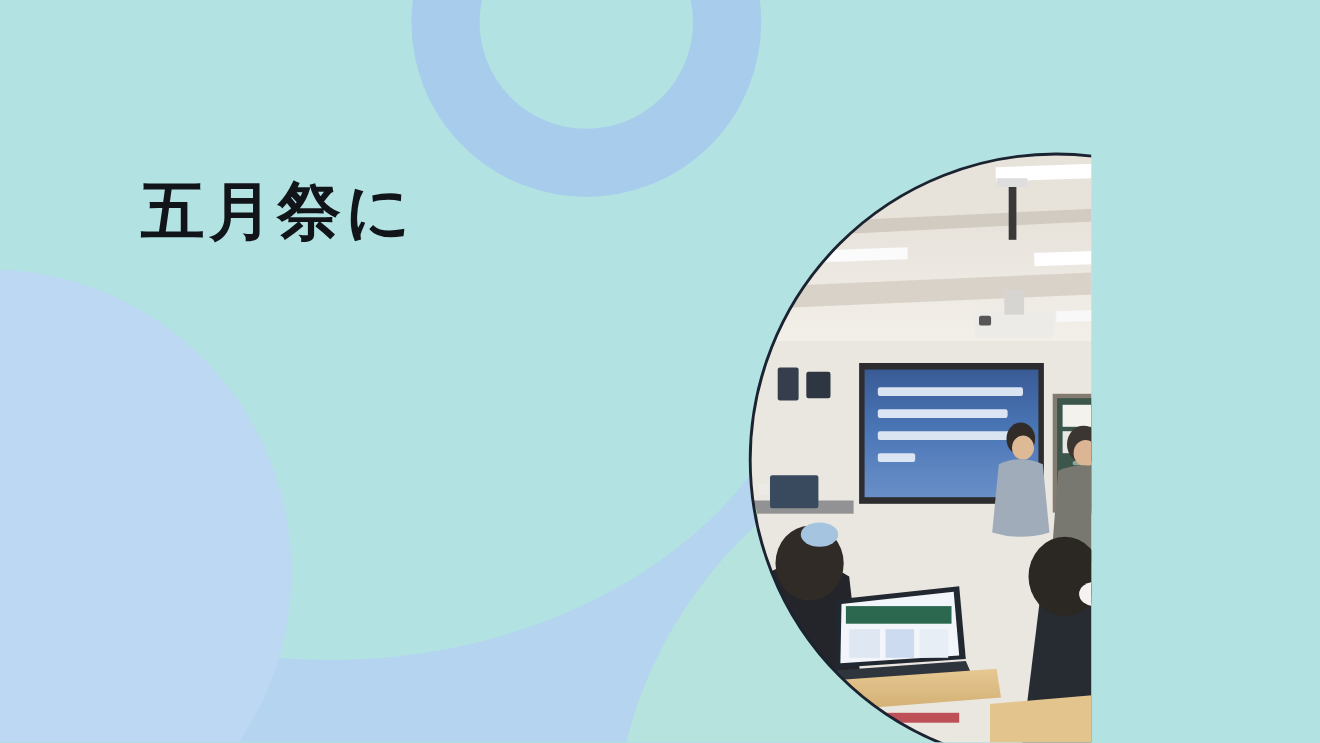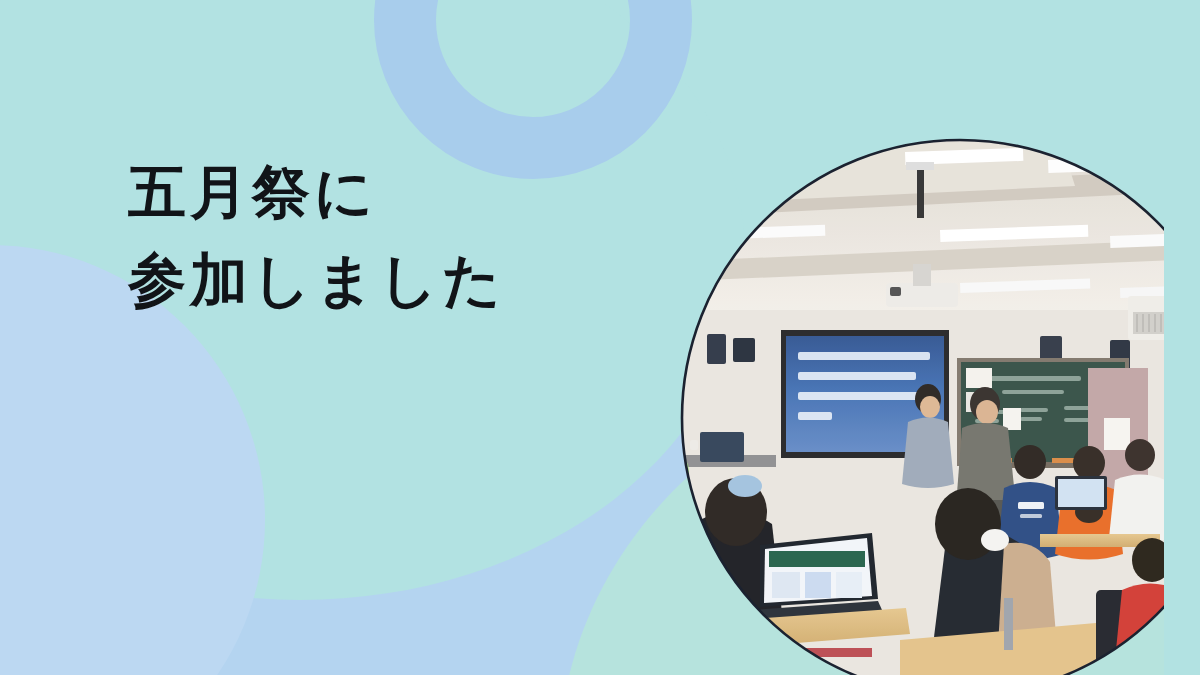--- a/index.html
+++ b/index.html
@@ -3,21 +3,21 @@
 <meta charset="utf-8">
 <title>五月祭に参加しました</title>
 <style>
   * { margin:0; padding:0; box-sizing:border-box; }
   html, body {
     width:1200px; height:675px; overflow:hidden;
     font-family:"Liberation Sans", sans-serif;
     background:#b2e2e2;
   }
   #slide {
-    position:relative; width:1164px; height:675px;
+    position:relative; width:992px; height:675px;
     overflow:hidden; background:#b2e2e2;padding-left:20px;
   }
   #bg-svg, #photo-svg {
     position:absolute; inset:0; width:1200px; height:675px; display:block;
   }
   #photo-svg { z-index:3; }
   #bg-svg { z-index:1; }
 
   .title-block {
     position:absolute; left:128px; top:148px; z-index:5;
@@ -64,21 +64,20 @@
       <path d="M 1260,735
                L 560,735
                C 566,646 606,560 672,492
                C 742,420 836,372 938,352
                C 1052,330 1168,344 1260,392 Z" fill="#b6e3dd"></path>
     </g>
   </svg>
 
   <div class="title-block">
     <div class="title-line">五月祭に</div>
-    <div class="title-line">参加しました</div>
   </div>
 
   <svg id="photo-svg" viewBox="0 0 1200 675" preserveAspectRatio="none" aria-hidden="true">
     <defs>
       <clipPath id="photoCircle">
         <circle cx="960" cy="418" r="278"></circle>
       </clipPath>
       <linearGradient id="screenGrad" x1="0" y1="0" x2="0" y2="1">
         <stop offset="0%" stop-color="#2b4f8e"></stop>
         <stop offset="45%" stop-color="#3c6bb0"></stop>

